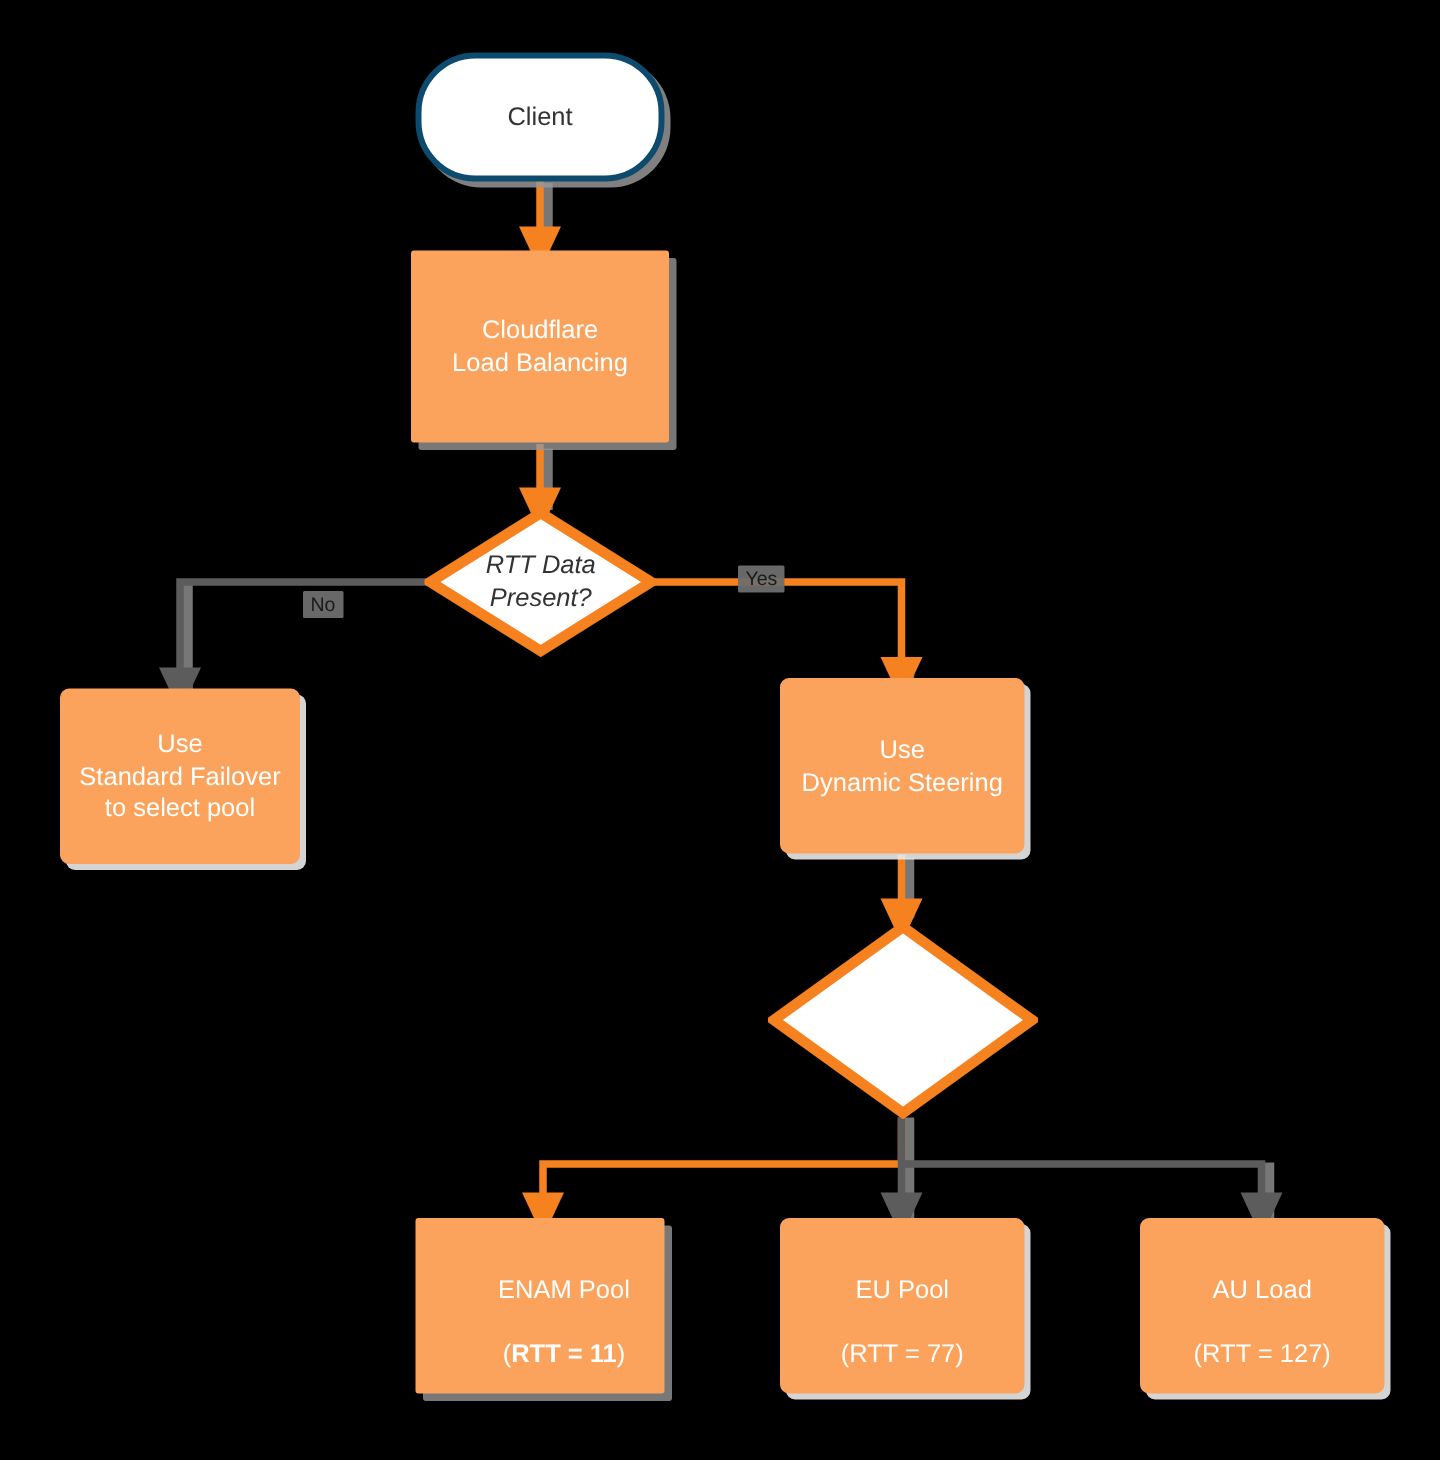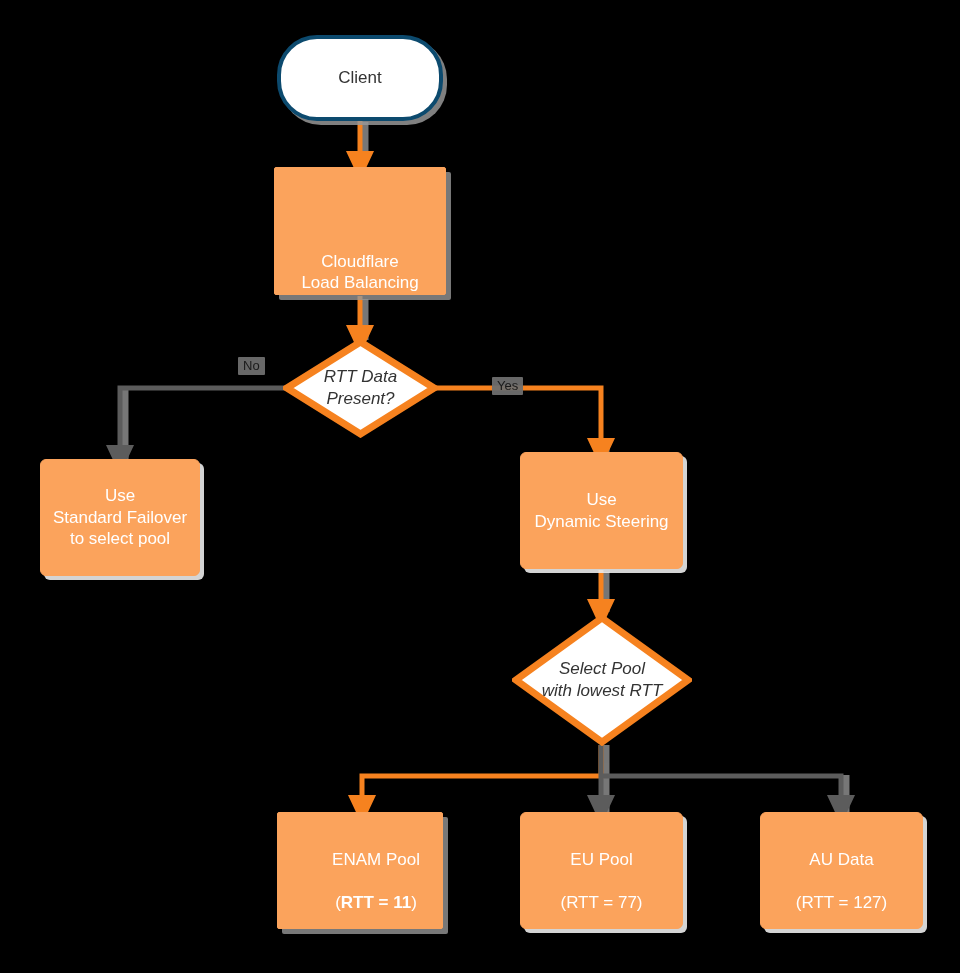--- a/index.html
+++ b/index.html
@@ -137,21 +137,21 @@
     <path d="M601,745 L601,810" stroke="#5c5c5c" stroke-width="5" fill="none" marker-end="url(#arr-gray)"></path>
 
     
     <path d="M601,776 L841,776 L841,810" stroke="#5c5c5c" stroke-width="5" fill="none" marker-end="url(#arr-gray)"></path>
   </svg>
 
   <div class="node n-terminal" style="left:277px; top:35px; width:166px; height:86px;">
     <span class="node-label">Client</span>
   </div>
 
-  <div class="node n-process sq" style="left:274px; top:167px; width:172px; height:128px;align-items:flex-end;">
+  <div class="node n-process sq" style="left:274px; top:167px; width:172px; height:128px;">
     <span class="node-label">Cloudflare
 Load Balancing</span>
   </div>
 
   <div class="node n-decision" style="left:283px; top:338px; width:155px; height:100px;">
     <svg class="diamond-shape" viewBox="0 0 155 100" preserveAspectRatio="none">
       <polygon points="77.5,4 151,50 77.5,96 4,50" fill="#ffffff" stroke="#f6821f" stroke-width="7"></polygon>
     </svg>
     <span class="node-label">RTT Data
 Present?</span>
@@ -165,46 +165,44 @@
 
   <div class="node n-process lite" style="left:520px; top:452px; width:163px; height:117px;">
     <span class="node-label">Use
 Dynamic Steering</span>
   </div>
 
   <div class="node n-decision" style="left:512px; top:614px; width:180px; height:132px;">
     <svg class="diamond-shape" viewBox="0 0 180 132" preserveAspectRatio="none">
       <polygon points="90,4 176,66 90,128 4,66" fill="#ffffff" stroke="#f6821f" stroke-width="7"></polygon>
     </svg>
-    <span class="node-label">Select Pool
-with lowest RTT</span>
   </div>
 
   <div class="node n-process sq" style="left:277px; top:812px; width:166px; height:117px;padding-left:32px;">
     <span class="node-label">
       <span>ENAM Pool</span><br>
       <span>(</span><span class="bold-rtt">RTT = 11</span><span>)</span>
     </span>
   </div>
 
   <div class="node n-process lite" style="left:520px; top:812px; width:163px; height:117px;">
     <span class="node-label">
       <span>EU Pool</span><br>
       <span>(</span><span>RTT = 77</span><span>)</span>
     </span>
   </div>
 
   <div class="node n-process lite" style="left:760px; top:812px; width:163px; height:117px;">
     <span class="node-label">
-      <span>AU Data</span><br>
+      <span>AU Load</span><br>
       <span>(</span><span>RTT = 127</span><span>)</span>
     </span>
   </div>
 
-  <div class="edge-label" style="left:202px; top:357px;margin-left:36px;">
+  <div class="edge-label" style="left:202px; top:394px;">
     <span>No</span>
   </div>
 
   <div class="edge-label" style="left:492px; top:377px;">
     <span>Yes</span>
   </div>
 
 </div>
 
 </body></html>

